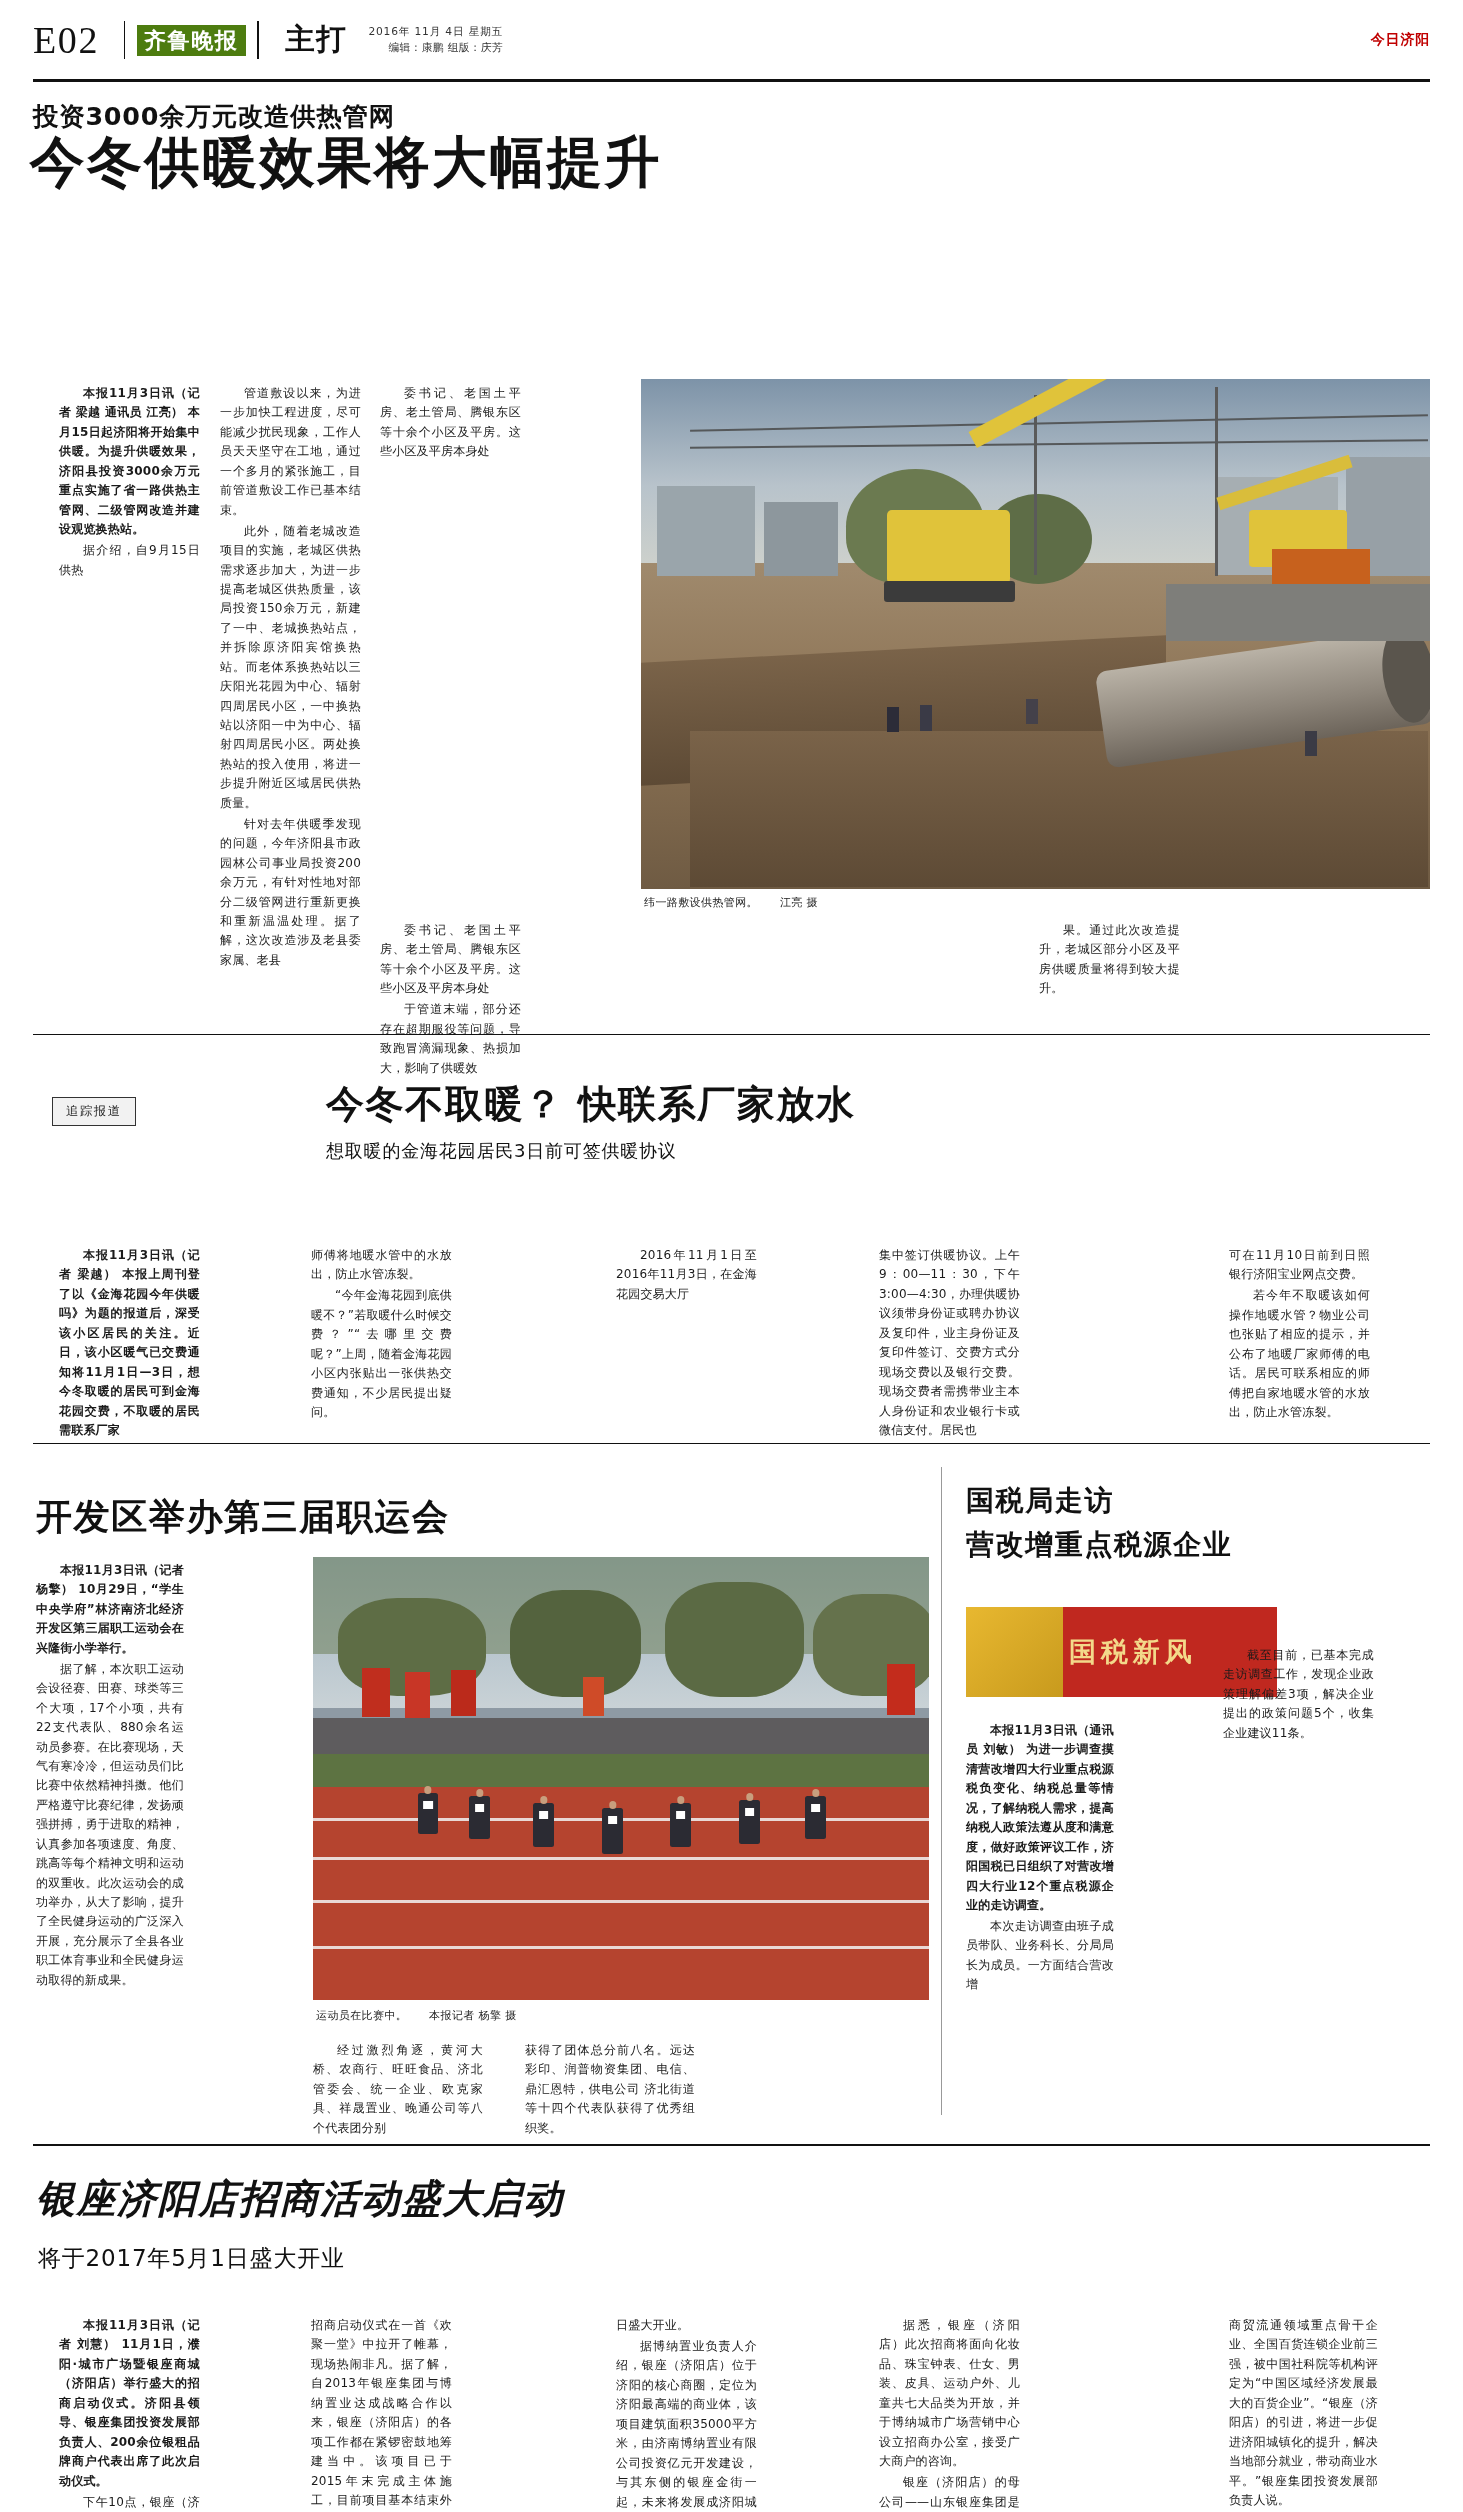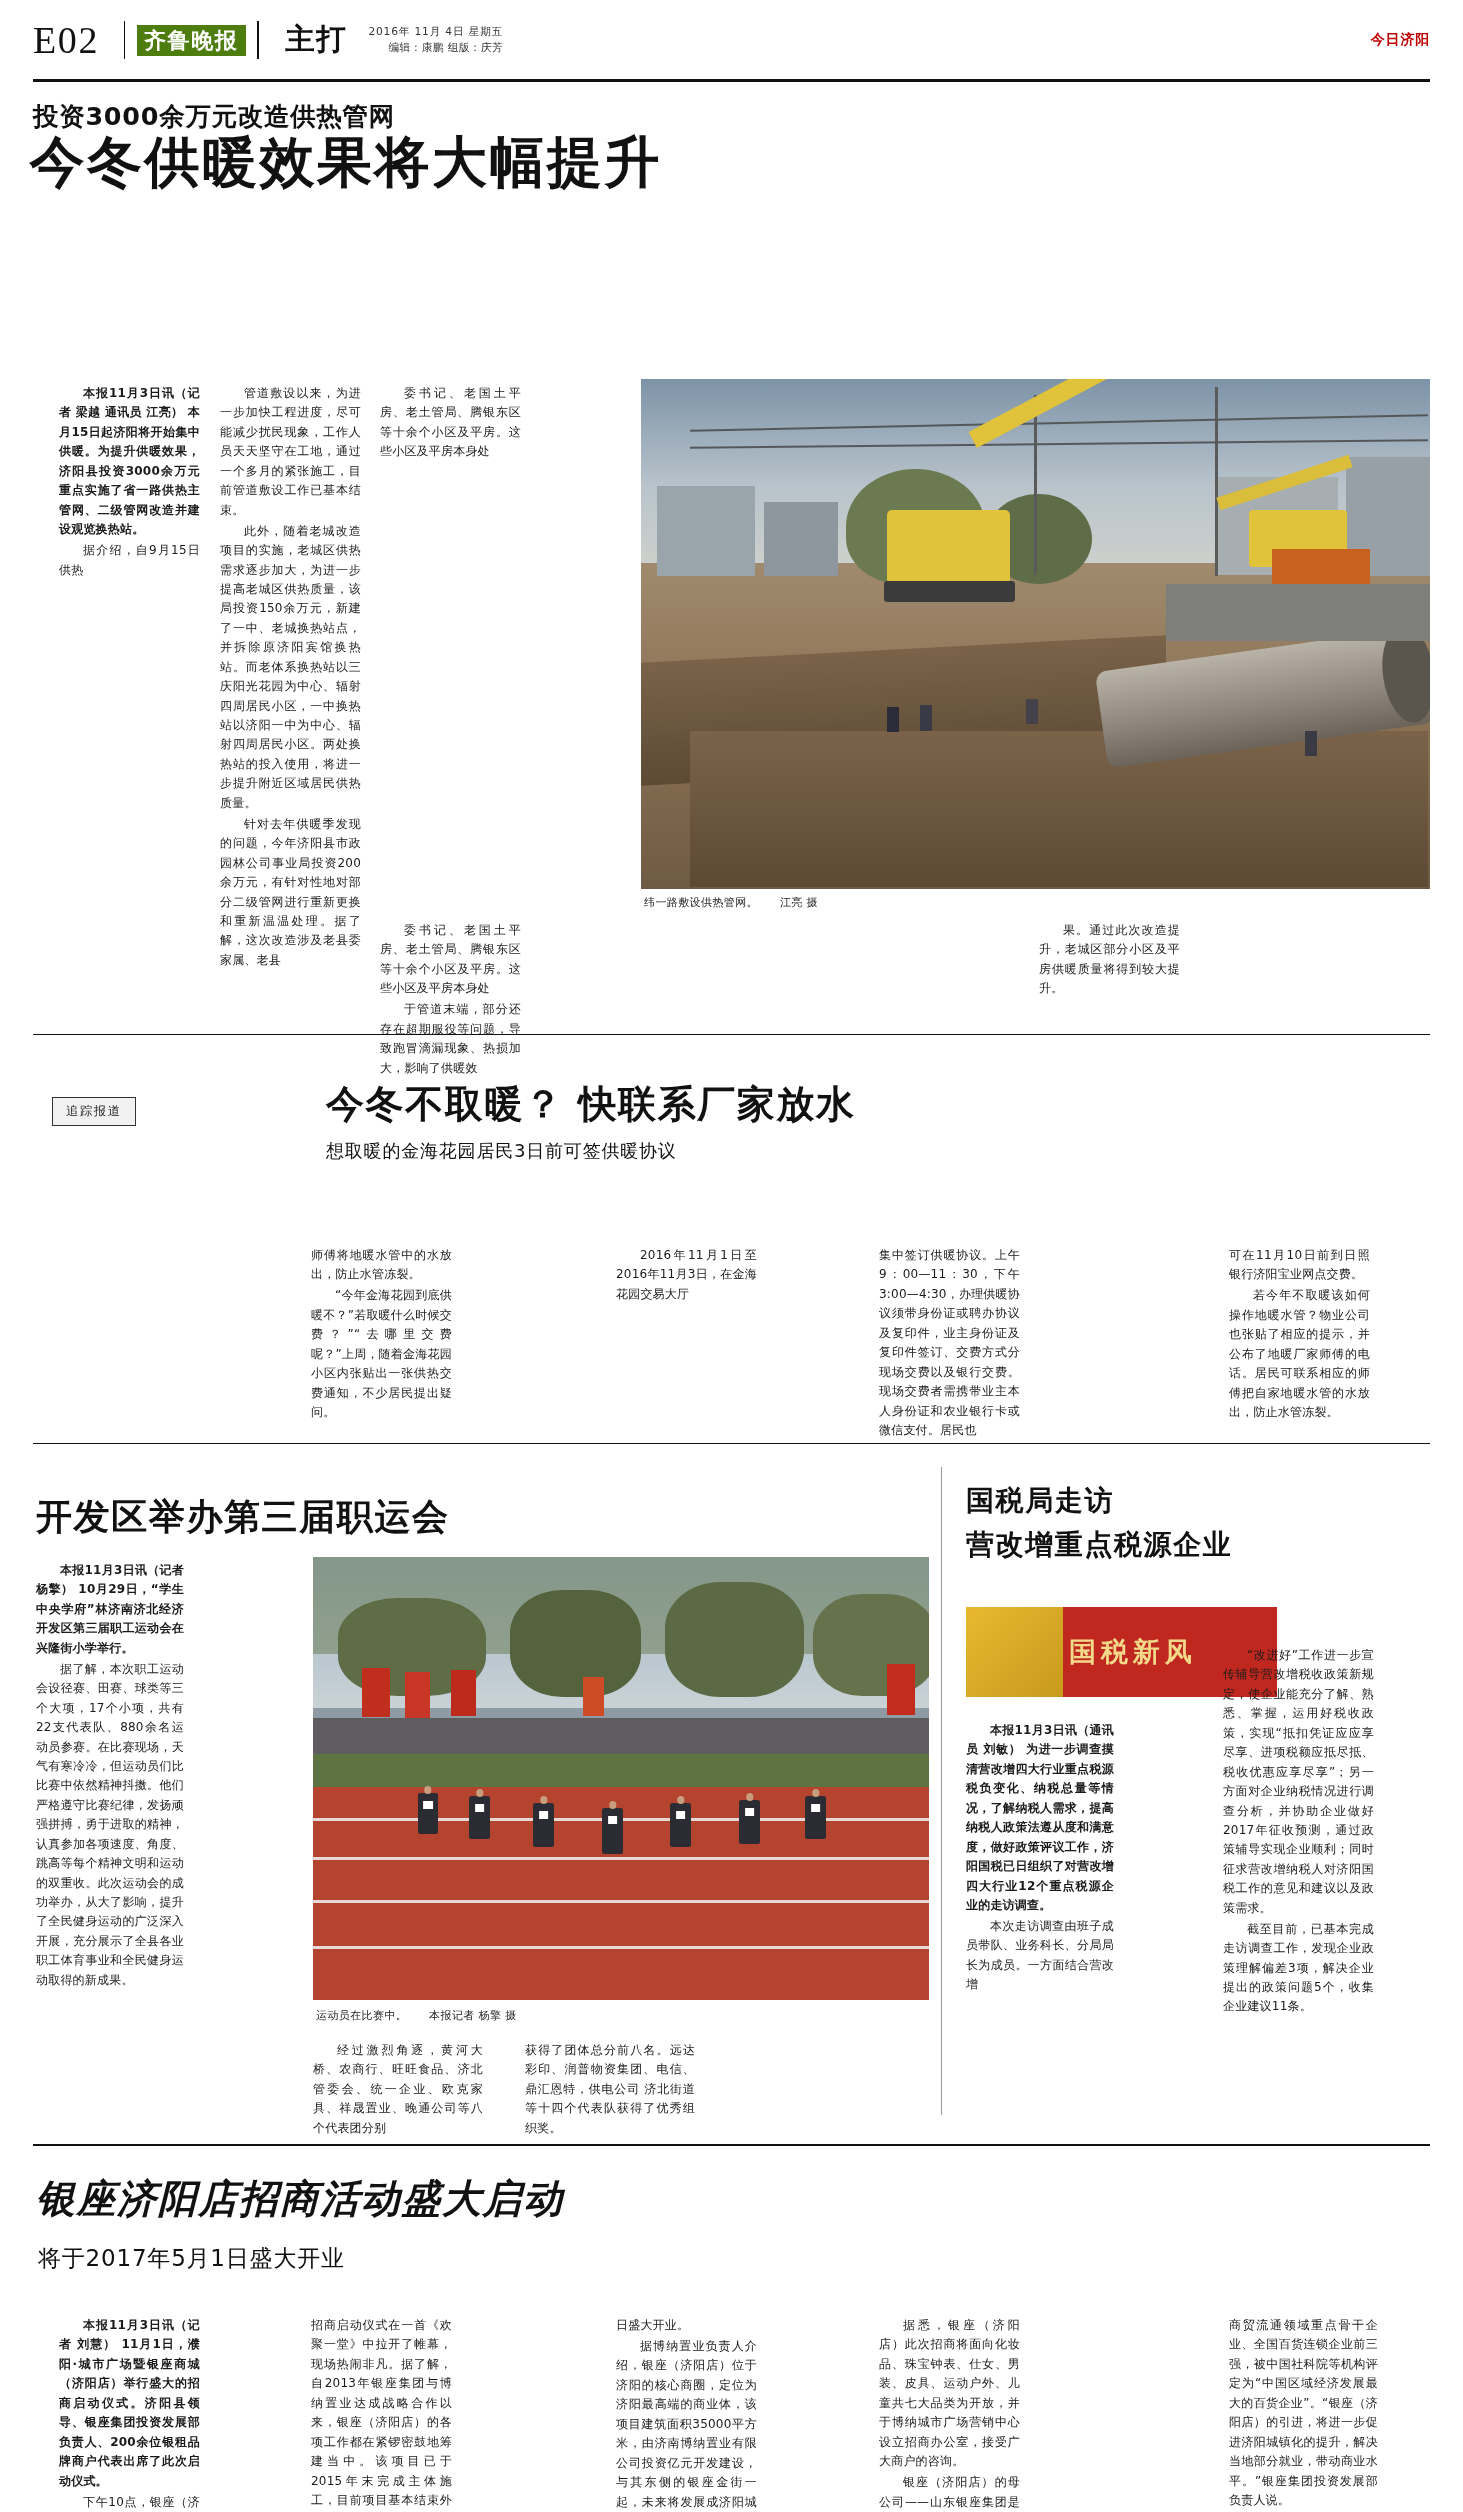--- a/index.html
+++ b/index.html
@@ -302,20 +302,23 @@
   <div class="col body-col" style="left:380px; top:384px; width:141px;">
     <p>委书记、老国土平房、老土管局、腾银东区等十余个小区及平房。这些小区及平房本身处</p>
   </div>
 
   <div class="rule-thin" style="top:1034px;"></div>
 
   <div class="track-label" style="left:52px; top:1097px;">追踪报道</div>
   <div class="big-head" style="left:326px; top:1079px; font-size:38px;">今冬不取暖？ 快联系厂家放水</div>
   <div class="sub-head" style="left:326px; top:1139px; font-size:18px; font-weight:normal;">想取暖的金海花园居民3日前可签供暖协议</div>
 
+  <div class="col body-col" style="left:59px; top:1246px; width:141px;">
+    <p class="lead-bold">本报11月3日讯（记者 梁越） 本报上周刊登了以《金海花园今年供暖吗》为题的报道后，深受该小区居民的关注。近日，该小区暖气已交费通知将11月1日—3日，想今冬取暖的居民可到金海花园交费，不取暖的居民需联系厂家</p>
+  </div>
   <div class="col body-col" style="left:311px; top:1246px; width:141px;">
     <p class="noindent">师傅将地暖水管中的水放出，防止水管冻裂。</p>
     <p>“今年金海花园到底供暖不？”若取暖什么时候交费？”“去哪里交费呢？”上周，随着金海花园小区内张贴出一张供热交费通知，不少居民提出疑问。</p>
   </div>
   <div class="col body-col" style="left:616px; top:1246px; width:141px;">
     <p>2016年11月1日至2016年11月3日，在金海花园交易大厅</p>
   </div>
   <div class="col body-col" style="left:879px; top:1246px; width:141px;">
     <p class="noindent">集中签订供暖协议。上午9：00—11：30，下午3:00—4:30，办理供暖协议须带身份证或聘办协议及复印件，业主身份证及复印件签订、交费方式分现场交费以及银行交费。现场交费者需携带业主本人身份证和农业银行卡或微信支付。居民也</p>
   </div>
@@ -405,21 +408,20 @@
   <div class="tax-banner" style="left:966px; top:1607px; width:311px; height:90px;">
     <div class="em"></div>
     <div class="txt">国税新风</div>
   </div>
 
   <div class="col body-col" style="left:966px; top:1721px; width:148px;">
     <p class="lead-bold">本报11月3日讯（通讯员 刘敏） 为进一步调查摸清营改增四大行业重点税源税负变化、纳税总量等情况，了解纳税人需求，提高纳税人政策法遵从度和满意度，做好政策评议工作，济阳国税已日组织了对营改增四大行业12个重点税源企业的走访调查。</p>
     <p>本次走访调查由班子成员带队、业务科长、分局局长为成员。一方面结合营改增</p>
   </div>
   <div class="col body-col" style="left:1223px; top:1646px; width:151px;">
-    <p>“改进好”工作进一步宣传辅导营改增税收政策新规定，使企业能充分了解、熟悉、掌握，运用好税收政策，实现“抵扣凭证应应享尽享、进项税额应抵尽抵、税收优惠应享尽享”；另一方面对企业纳税情况进行调查分析，并协助企业做好2017年征收预测，通过政策辅导实现企业顺利；同时征求营改增纳税人对济阳国税工作的意见和建议以及政策需求。</p>
     <p>截至目前，已基本完成走访调查工作，发现企业政策理解偏差3项，解决企业提出的政策问题5个，收集企业建议11条。</p>
   </div>
 
   <div class="rule-thick" style="top:2144px; height:1.6px;"></div>
 
   <div class="big-head" style="left:36px; top:2172px; font-size:39px;font-style:italic;">银座济阳店招商活动盛大启动</div>
   <div class="sub-head" style="left:38px; top:2243px; font-size:23px; font-weight:normal;">将于2017年5月1日盛大开业</div>
 
   <div class="col body-col" style="left:59px; top:2316px; width:141px;">
     <p class="lead-bold">本报11月3日讯（记者 刘慧） 11月1日，濮阳·城市广场暨银座商城（济阳店）举行盛大的招商启动仪式。济阳县领导、银座集团投资发展部负责人、200余位银租品牌商户代表出席了此次启动仪式。</p>

